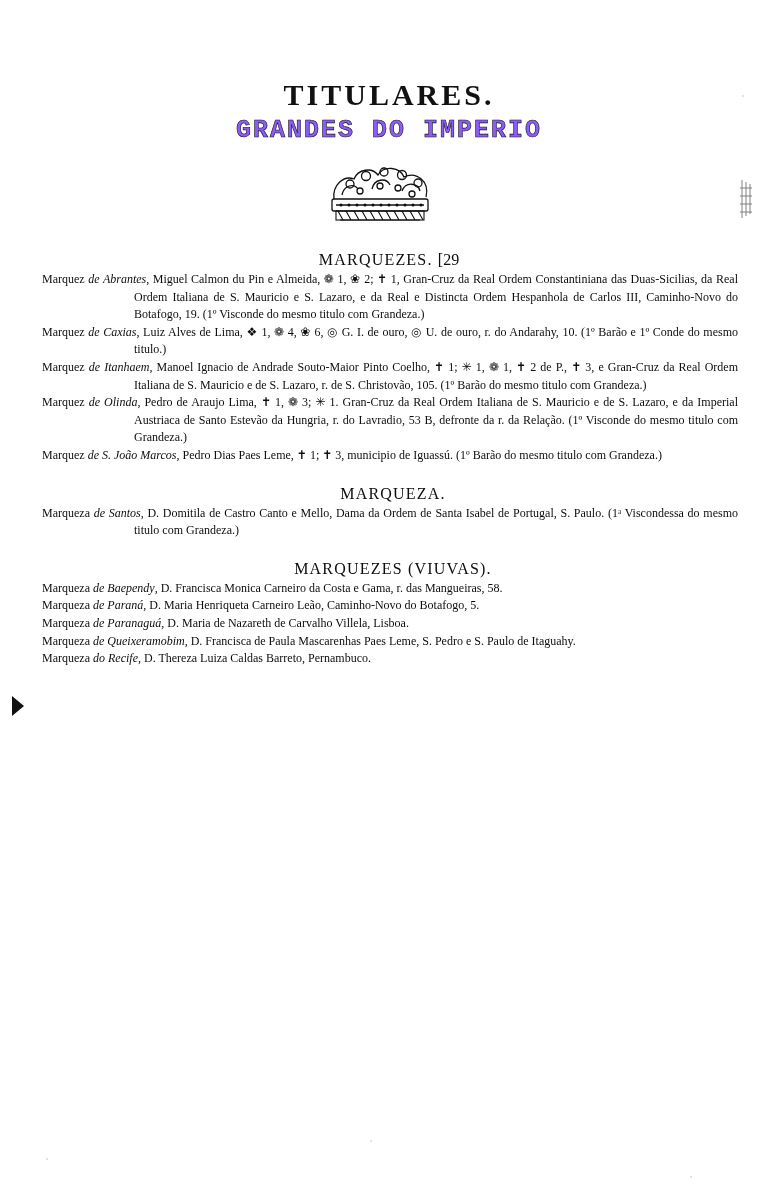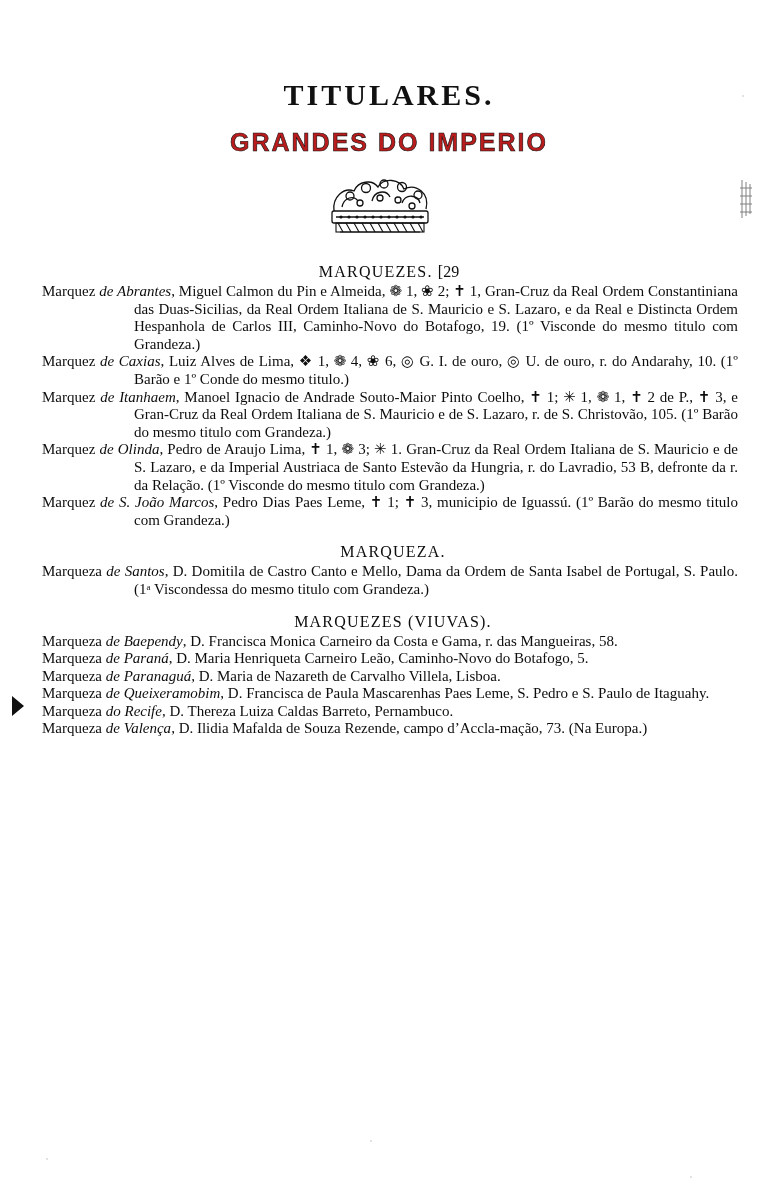--- a/index.html
+++ b/index.html
@@ -33,26 +33,26 @@
     text-align: center;
     font-family: "Liberation Serif", serif;
     font-weight: bold;
     font-size: 30px;
     letter-spacing: 3px;
     margin-top: 78px;
     color: #111;
   }
   .title-sub {
     text-align: center;
-    font-family: Liberation Sans, sans-serif;
+    font-family: Liberation Mono, monospace;
     font-weight: bold;
     font-size: 25px;
     letter-spacing: 2px;
-    margin-top: 16px;
-    color: #b91c1c;
+    margin-top: 4px;
+    color: #8b5cf6;
     -webkit-text-stroke: 0.6px #111;
   }
   .crown-wrap {
     text-align: center;
     margin-top: 14px;
     height: 78px;
   }
   .crown {
     display: inline-block;
   }
@@ -63,21 +63,21 @@
     margin-top: 14px;
     margin-bottom: 2px;
   }
   .section-head .page-ref {
     letter-spacing: 0;
   }
   .entries {
     margin: 0 40px 0 42px;
   }
   .entry {
-    font-size: 15px;
+    font-size: 12px;
     line-height: 17.6px;
     text-align: justify;
     text-indent: -0px;
     margin-bottom: 0px;
     padding-left: 92px;
     position: relative;
   }
   .entry .lead {
     position: relative;
     margin-left: -92px;
@@ -102,21 +102,21 @@
     opacity: .85;
   }
   .marginmark-left {
     position: absolute;
     left: 10px;
     top: 694px;
     font-size: 20px;
     color: #222;
   }
   .entries-wrap { margin-top: 4px; }
-  .sec2 { margin-top: 14px; padding-left: 8px; }
+  .sec2 { margin-top: 20px; padding-left: 8px; }
 </style>
 </head>
 <body>
 
 <div class="page">
 
   <div class="title-main">TITULARES.</div>
   <div class="title-sub">GRANDES DO IMPERIO</div>
 
   <div class="crown-wrap">
@@ -236,23 +236,20 @@
       </div>
 
       <div class="entry">
         <span class="lead bold"><span>Marqueza </span><span class="ital">de </span><span class="ital">Queixeramobim</span></span><span>, D. Francisca de Paula Mascarenhas Paes Leme, S. Pedro e S. Paulo de Itaguahy.</span>
       </div>
 
       <div class="entry">
         <span class="lead bold"><span>Marqueza </span><span class="ital">do </span><span class="ital">Recife</span></span><span>, D. Thereza Luiza Caldas Barreto, Pernambuco.</span>
       </div>
 
-      <div class="entry">
-        <span class="lead bold"><span>Marqueza </span><span class="ital">de </span><span class="ital">Valença</span></span><span>, D. Ilidia Mafalda de Souza Rezende, campo d’Accla-mação, 73. (Na Europa.)</span>
-      </div>
 
     </div>
   </div>
 
   <div class="speckle" style="left:742px; top:95px;"></div>
   <div class="speckle" style="left:46px; top:1158px;"></div>
   <div class="speckle" style="left:690px; top:1176px;"></div>
   <div class="speckle" style="left:370px; top:1140px;"></div>
 </div>
 

